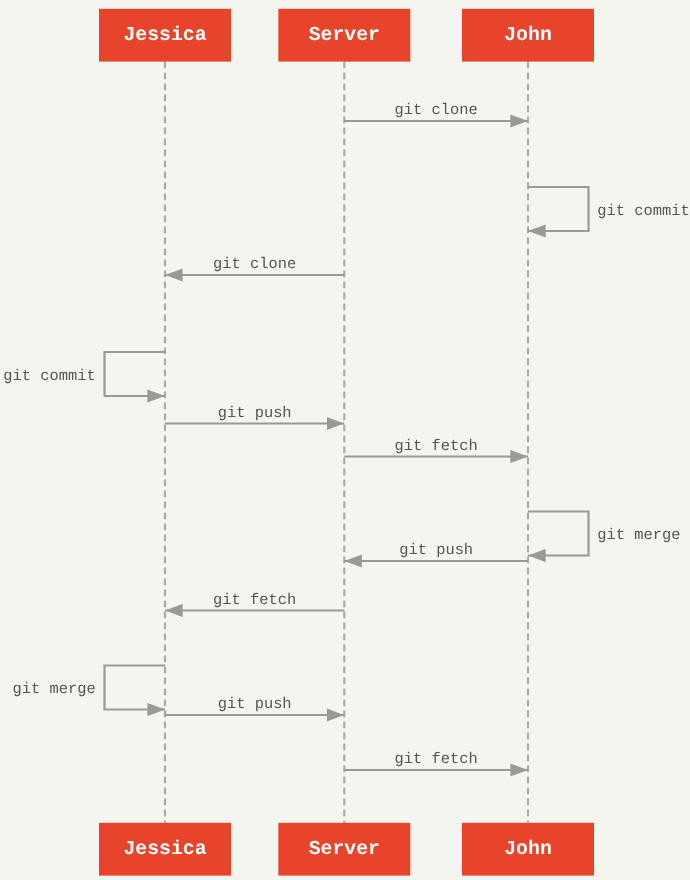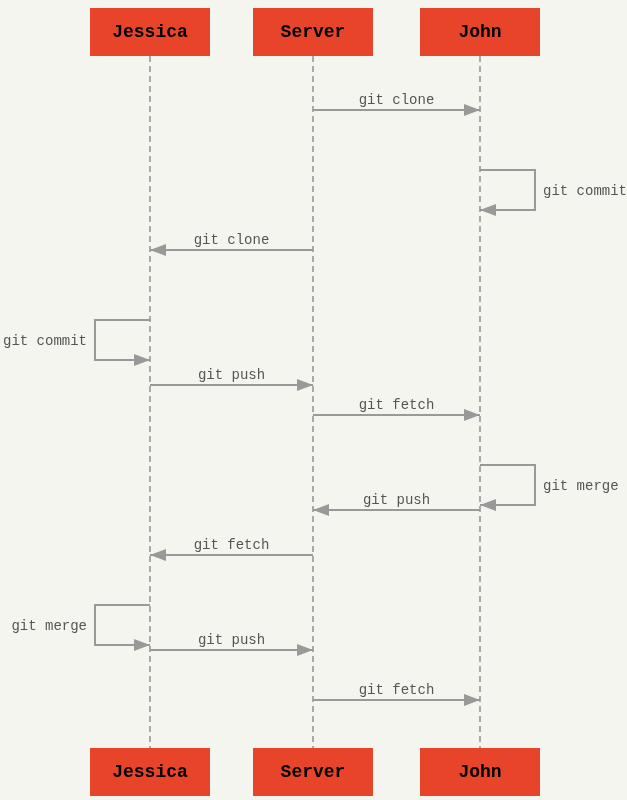--- a/index.html
+++ b/index.html
@@ -15,21 +15,21 @@
     .diagram-container {
       position: relative;
       width: 627px;
       height: 800px;
     }
 
     
     .actor-box {
       position: absolute;
       background: #e8442a;
-      color: #000000;
+      color: #ffffff;
       font-family: 'Courier New', Courier, monospace;
       font-size: 18px;
       font-weight: bold;
       text-align: center;
       padding: 10px 18px;
       display: flex;
       align-items: center;
       justify-content: center;
       min-width: 100px;
     }

